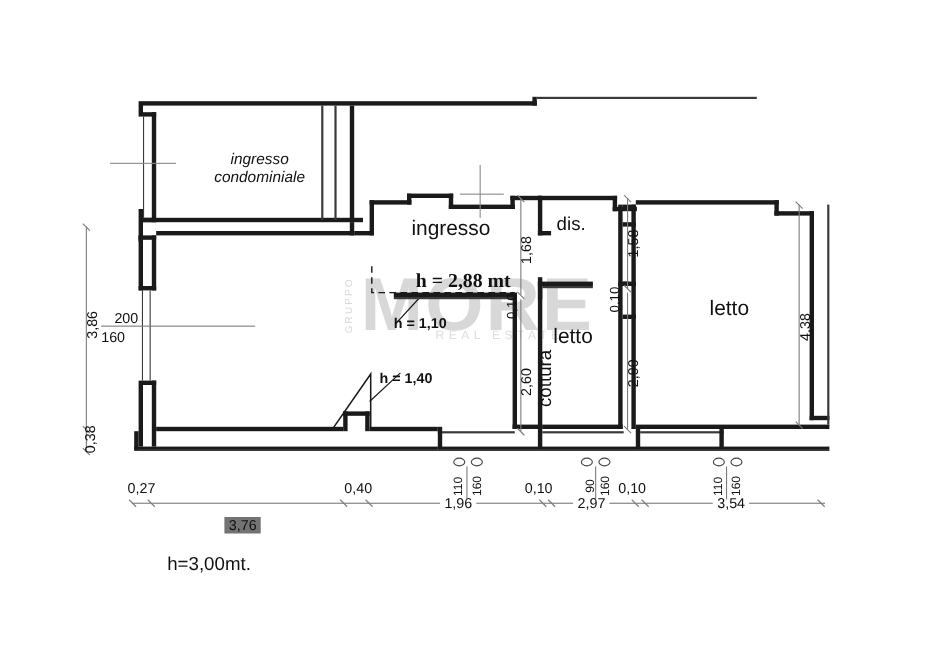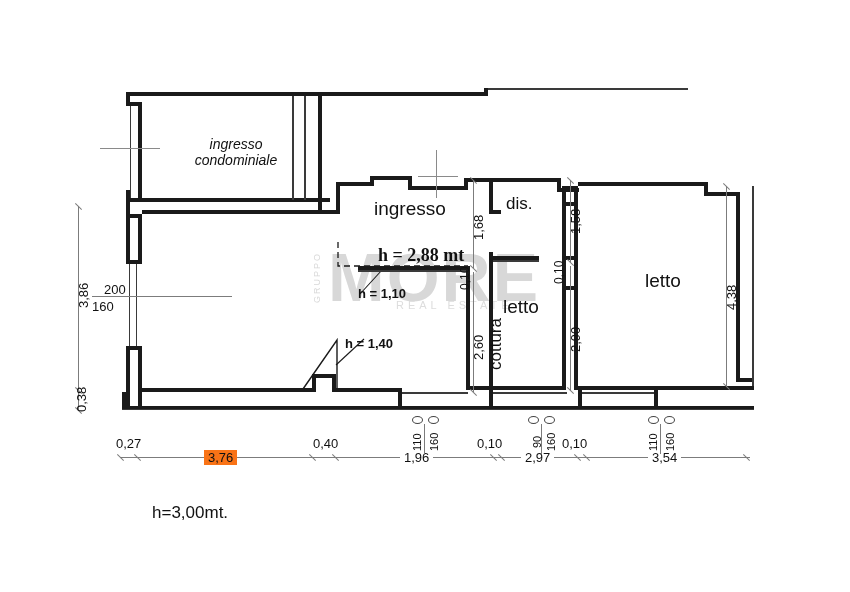--- a/index.html
+++ b/index.html
@@ -240,21 +240,21 @@
   <div class="tick" style="left:133px;top:457px;"></div>
   <div class="tick" style="left:308px;top:457px;"></div>
   <div class="tick" style="left:331px;top:457px;"></div>
   <div class="tick" style="left:489px;top:457px;"></div>
   <div class="tick" style="left:497px;top:457px;"></div>
   <div class="tick" style="left:573px;top:457px;"></div>
   <div class="tick" style="left:582px;top:457px;"></div>
   <div class="tick" style="left:742px;top:457px;"></div>
 
   <div class="dimtxt" style="left:116px;top:436px;">0,27</div>
-  <div class="dimtxt" style="left:204px;top:450px;background:#f97316;padding:0 4px;">3,76</div>
+  <div class="dimtxt" style="left:204px;top:470px;background:#737373;padding:0 4px;">3,76</div>
   <div class="dimtxt" style="left:313px;top:436px;">0,40</div>
   <div class="dimtxt" style="left:400px;top:450px;background:#fff;padding:0 4px;">1,96</div>
   <div class="dimtxt" style="left:477px;top:436px;">0,10</div>
   <div class="dimtxt" style="left:521px;top:450px;background:#fff;padding:0 4px;">2,97</div>
   <div class="dimtxt" style="left:562px;top:436px;">0,10</div>
   <div class="dimtxt" style="left:648px;top:450px;background:#fff;padding:0 4px;">3,54</div>
 
   <div class="dimvert" style="left:424px;top:424px;height:30px;"></div>
   <div class="dimtxt tiny rot90" style="left:411px;top:451px;">110</div>
   <div class="dimtxt tiny rot90" style="left:428px;top:451px;">160</div>

